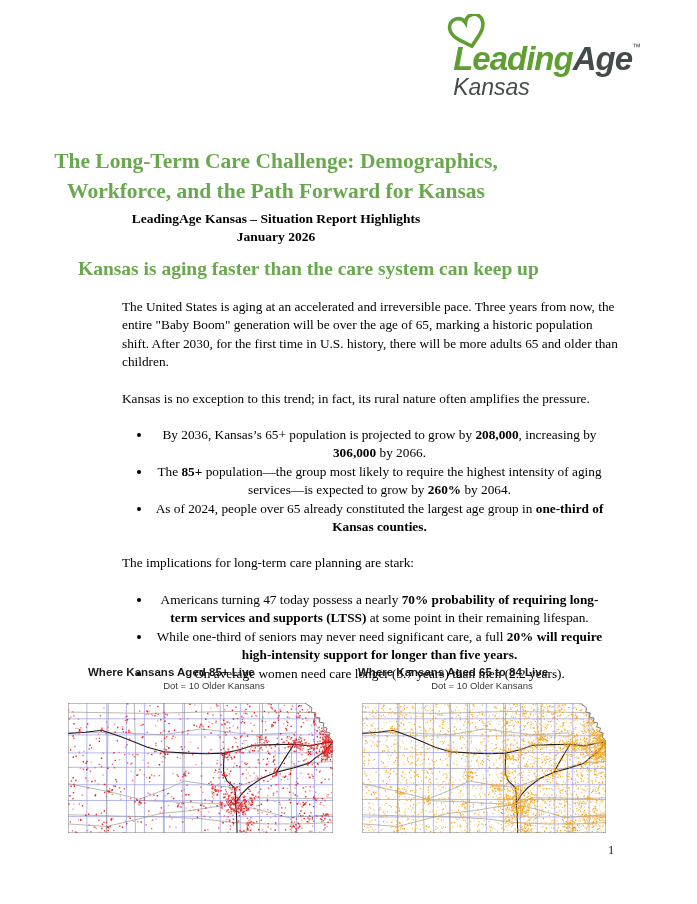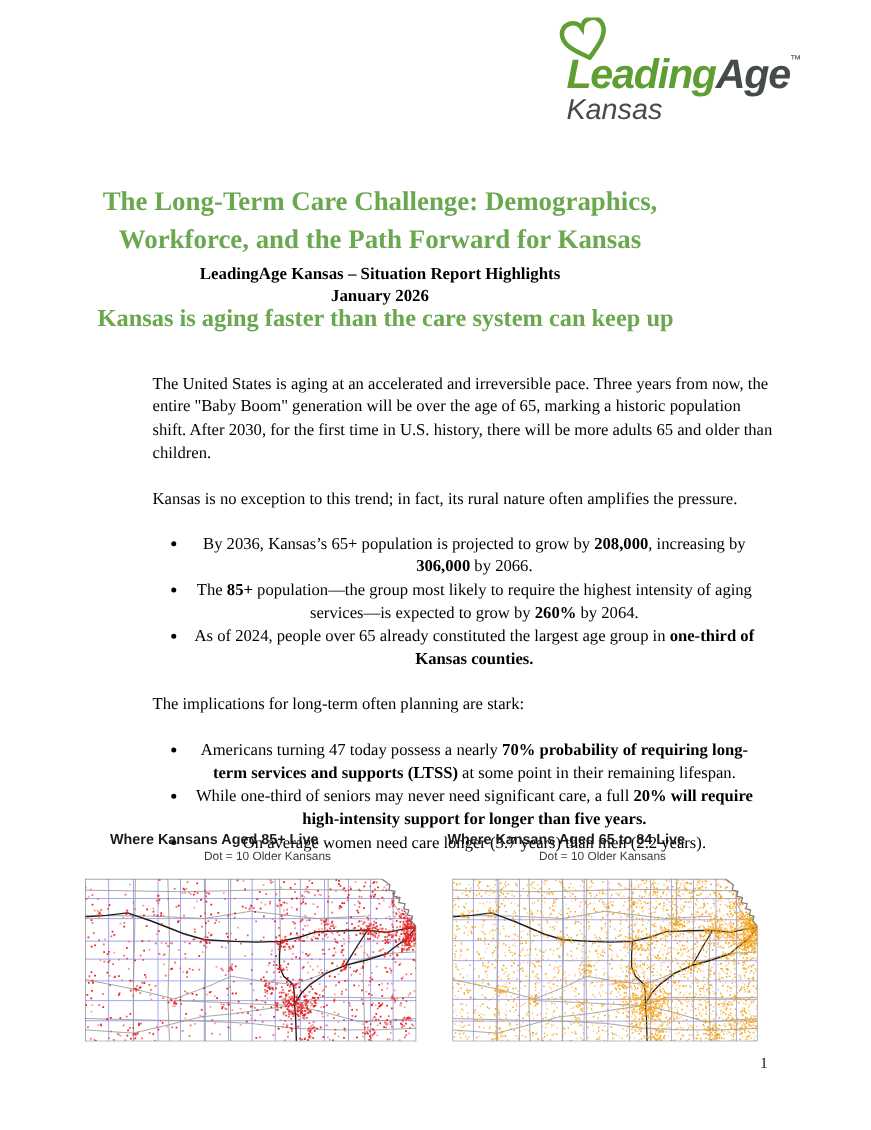--- a/index.html
+++ b/index.html
@@ -20,25 +20,25 @@
   }
   .lg-age{font-weight:700;color:var(--logoDark);}
   .lg-tm{font-size:9px;font-style:normal;font-weight:400;color:var(--logoDark);vertical-align:20px;letter-spacing:0;}
   .lg-heart{position:absolute;left:-7px;top:-2px;}
   .lg-kansas{
     font-family:"Liberation Sans", sans-serif;
     font-style:italic;font-size:23px;line-height:24px;color:var(--logoDark);
     margin-top:-3px;padding-right:4px;
   }
   
-  .title-block{position:absolute;top:146px;left:0;width:552px;text-align:center;margin-left:28px;}
+  .title-block{position:absolute;top:146px;left:0;width:552px;text-align:center;}
   .doc-title{font-size:21.5px;line-height:30px;font-weight:700;color:var(--accentGreen);}
   .doc-subtitle{margin-top:4px;font-size:13.5px;line-height:18px;font-weight:700;color:#000;}
   
-  .section-heading{position:absolute;top:245px;left:78px;font-size:19.5px;font-weight:700;color:var(--accentGreen);}
+  .section-heading{position:absolute;top:258px;left:78px;font-size:19.5px;font-weight:700;color:var(--accentGreen);}
   
   .body-copy{position:absolute;top:298px;left:122px;width:500px;font-size:13.3px;line-height:18.4px;}
   .body-copy p{margin:0 0 18px 0;}
   .body-copy ul{margin:13px 0 18px 0;padding-left:30px;max-width:452px;}
   .body-copy li{padding-left:3px;text-align:center;}
   
   .map{position:absolute;top:666px;}
   .map-left{left:68px;width:272px;}
   .map-right{left:356px;width:250px;}
   .map-title{
@@ -84,21 +84,21 @@
 <div class="section-heading">Kansas is aging faster than the care system can keep up</div>
 
 <div class="body-copy">
   <p>The United States is aging at an accelerated and irreversible pace. Three years from now, the entire "Baby Boom" generation will be over the age of 65, marking a historic population shift. After 2030, for the first time in U.S. history, there will be more adults 65 and older than children.</p>
   <p>Kansas is no exception to this trend; in fact, its rural nature often amplifies the pressure.</p>
   <ul>
       <li><span>By 2036, Kansas’s 65+ population is projected to grow by </span><b>208,000</b><span>, increasing by </span><b>306,000</b><span> by 2066.</span></li>
       <li><span>The </span><b>85+</b><span> population—the group most likely to require the highest intensity of aging services—is expected to grow by </span><b>260%</b><span> by 2064.</span></li>
       <li><span>As of 2024, people over 65 already constituted the largest age group in </span><b>one-third of Kansas counties.</b></li>
     </ul>
-  <p>The implications for long-term often planning are stark:</p>
+  <p>The implications for long-term care planning are stark:</p>
   <ul>
       <li><span>Americans turning 47 today possess a nearly </span><b>70% probability of requiring long-term services and supports (LTSS)</b><span> at some point in their remaining lifespan.</span></li>
       <li><span>While one-third of seniors may never need significant care, a full </span><b>20% will require high-intensity support for longer than five years.</b></li>
       <li><span>On average women need care longer (3.7 years) than men (2.2 years).</span></li>
     </ul>
 </div>
 
 <div class="map map-left">
   <div class="map-title">Where Kansans Aged 85+ Live</div>
   <div class="map-legend">Dot = 10 Older Kansans</div>

